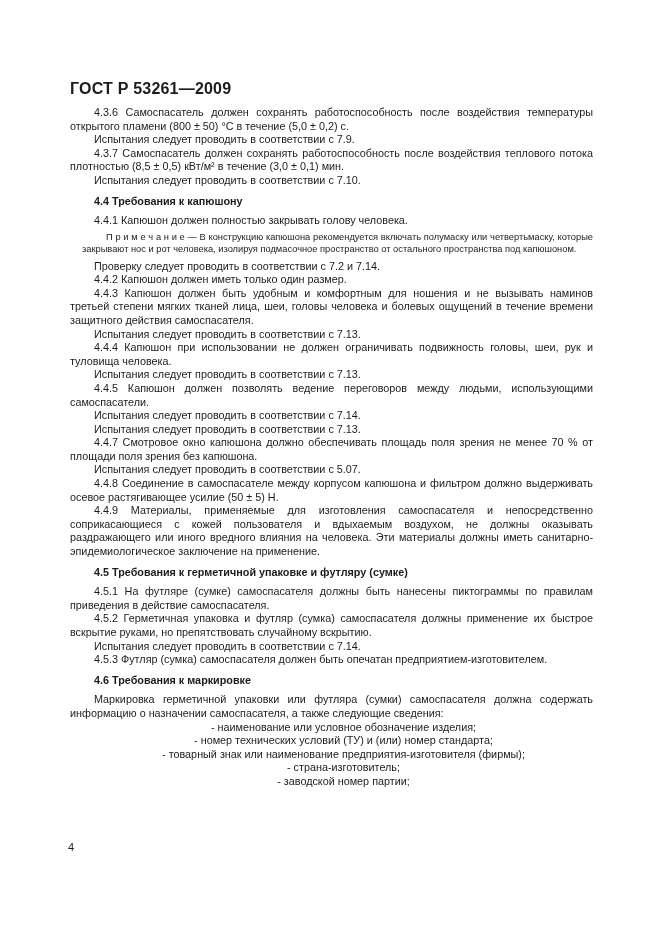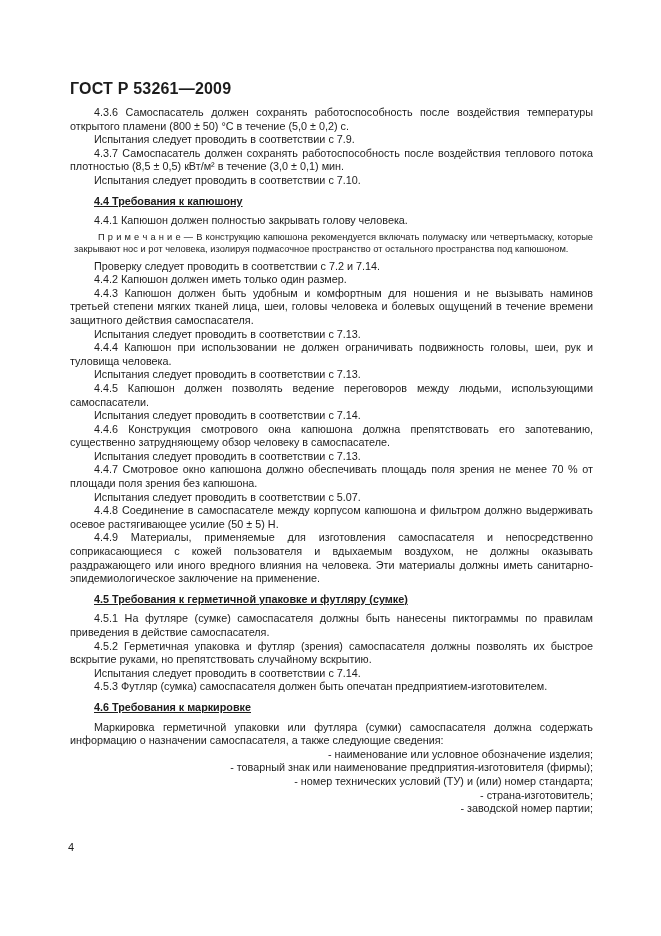--- a/index.html
+++ b/index.html
@@ -35,29 +35,28 @@
     text-align: justify;
   }
   .doc-body p {
     margin: 0;
     text-indent: 24px;
   }
   .doc-body p.heading {
     font-weight: bold;
     text-align: left;
     margin: 7px 0 6px 0;
-    text-decoration: underline;
   }
   .doc-body p.note {
     font-size: 9.3px;
     line-height: 11.9px;
-    margin: 4px 0 4px 4px;
+    margin: 4px 0 4px 12px;
   }
   .doc-body p.list-item {
-    text-align: right;
+    text-align: center;
   }
   .page-number {
     position: absolute;
     left: 68px;
     top: 841px;
     font-size: 11px;
   }
 </style>
 </head>
 <body>
@@ -74,34 +73,33 @@
       <p class="para">4.4.1 Капюшон должен полностью закрывать голову человека.</p>
       <p class="note">П р и м е ч а н и е — В конструкцию капюшона рекомендуется включать полумаску или четвертьмаску, которые закрывают нос и рот человека, изолируя подмасочное пространство от остального пространства под капюшоном.</p>
       <p class="para">Проверку следует проводить в соответствии с 7.2 и 7.14.</p>
       <p class="para">4.4.2 Капюшон должен иметь только один размер.</p>
       <p class="para">4.4.3 Капюшон должен быть удобным и комфортным для ношения и не вызывать наминов третьей степени мягких тканей лица, шеи, головы человека и болевых ощущений в течение времени защитного действия самоспасателя.</p>
       <p class="para">Испытания следует проводить в соответствии с 7.13.</p>
       <p class="para">4.4.4 Капюшон при использовании не должен ограничивать подвижность головы, шеи, рук и туловища человека.</p>
       <p class="para">Испытания следует проводить в соответствии с 7.13.</p>
       <p class="para">4.4.5 Капюшон должен позволять ведение переговоров между людьми, использующими самоспасатели.</p>
       <p class="para">Испытания следует проводить в соответствии с 7.14.</p>
-      <p class="para">4.4.6 Конструкция смотрового окна капюшона должна препятствовать его запотеванию, существенно затрудняющему обзор человеку в самоспасателе.</p>
       <p class="para">Испытания следует проводить в соответствии с 7.13.</p>
       <p class="para">4.4.7 Смотровое окно капюшона должно обеспечивать площадь поля зрения не менее 70 % от площади поля зрения без капюшона.</p>
       <p class="para">Испытания следует проводить в соответствии с 5.07.</p>
       <p class="para">4.4.8 Соединение в самоспасателе между корпусом капюшона и фильтром должно выдерживать осевое растягивающее усилие (50 ± 5) Н.</p>
       <p class="para">4.4.9 Материалы, применяемые для изготовления самоспасателя и непосредственно соприкасающиеся с кожей пользователя и вдыхаемым воздухом, не должны оказывать раздражающего или иного вредного влияния на человека. Эти материалы должны иметь санитарно-эпидемиологическое заключение на применение.</p>
       <p class="heading">4.5 Требования к герметичной упаковке и футляру (сумке)</p>
       <p class="para">4.5.1 На футляре (сумке) самоспасателя должны быть нанесены пиктограммы по правилам приведения в действие самоспасателя.</p>
-      <p class="para">4.5.2 Герметичная упаковка и футляр (зрения) самоспасателя должны позволять их быстрое вскрытие руками, но препятствовать случайному вскрытию.</p>
+      <p class="para">4.5.2 Герметичная упаковка и футляр (сумка) самоспасателя должны применение их быстрое вскрытие руками, но препятствовать случайному вскрытию.</p>
       <p class="para">Испытания следует проводить в соответствии с 7.14.</p>
       <p class="para">4.5.3 Футляр (сумка) самоспасателя должен быть опечатан предприятием-изготовителем.</p>
       <p class="heading">4.6 Требования к маркировке</p>
       <p class="para">Маркировка герметичной упаковки или футляра (сумки) самоспасателя должна содержать информацию о назначении самоспасателя, а также следующие сведения:</p>
       <p class="list-item">- наименование или условное обозначение изделия;</p>
+      <p class="list-item">- номер технических условий (ТУ) и (или) номер стандарта;</p>
       <p class="list-item">- товарный знак или наименование предприятия-изготовителя (фирмы);</p>
-      <p class="list-item">- номер технических условий (ТУ) и (или) номер стандарта;</p>
       <p class="list-item">- страна-изготовитель;</p>
       <p class="list-item">- заводской номер партии;</p>
     </div>
 
   <div class="page-number">4</div>
 </div>
 
 </body></html>

